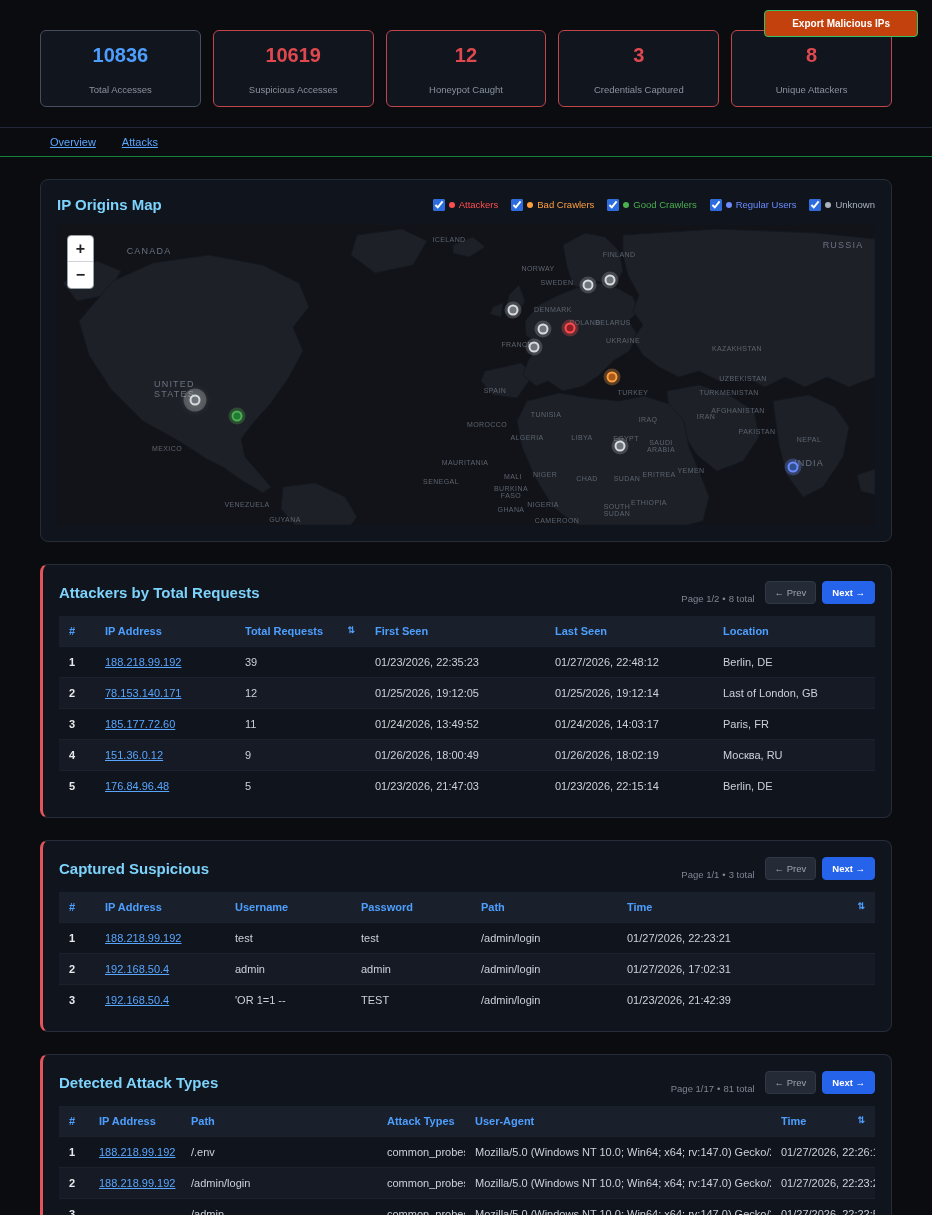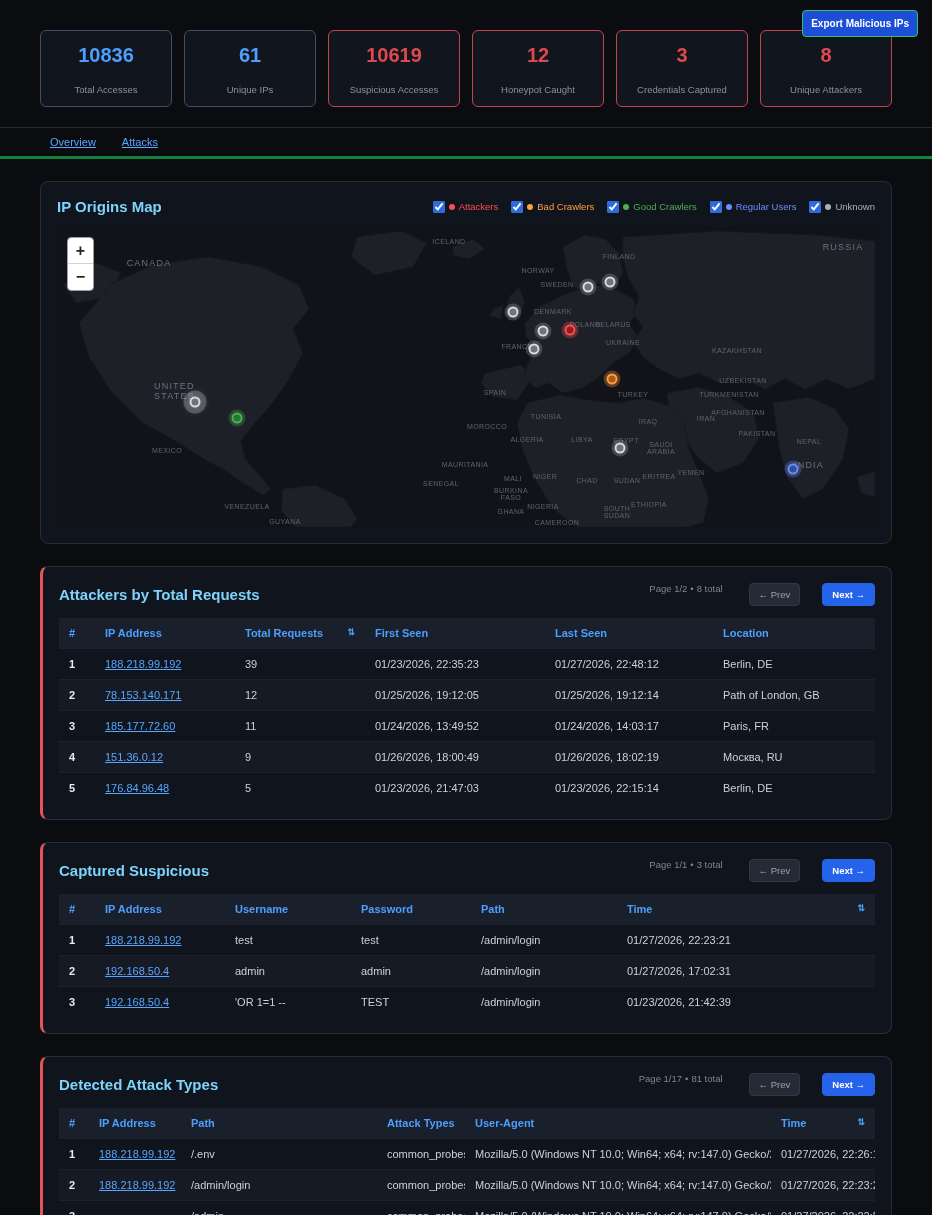--- a/index.html
+++ b/index.html
@@ -3,34 +3,34 @@
 <meta charset="utf-8">
 <style>
   * { box-sizing: border-box; margin: 0; padding: 0; }
   html, body { background:#0a0c10; }
   body { font-family:"Liberation Sans", sans-serif; color:#cfd4db; }
   .page { width:932px; min-height:1215px; margin:0 auto; position:relative; }
 
   
   header { position:relative; padding:12px 0 10px; text-align:center; }
   .app-title { color:#3d8bfd; font-size:21px; font-weight:bold; }
-  .export-btn { position:absolute; right:14px; top:10px; background:#1d4ed8; border:1px solid #35c065;
-    color:#fff; font-size:10px; font-weight:bold; padding:7px 8px; border-radius:4px; cursor:pointer;
+  .export-btn { position:absolute; right:14px; top:10px; background:#c2410c; border:1px solid #35c065;
+    color:#fff; font-size:10px; font-weight:bold; padding:7px 27px; border-radius:4px; cursor:pointer;
     font-family:"Liberation Sans", sans-serif; }
 
   
   .stats { display:flex; gap:12px; padding:0 40px; margin-top:8px; }
   .stat { flex:1; background:#11151e; border:1px solid #454d5e; border-radius:6px; text-align:center; padding:13px 4px 11px; }
   .stat.danger { border-color:#c2454c; }
   .stat-value { font-size:20px; font-weight:bold; color:#4d9fff; }
   .stat.danger .stat-value { color:#e0484f; }
   .stat-label { font-size:9.5px; color:#8b929d; margin-top:17px; }
 
   
-  .tabs { margin-top:20px; border-top:1px solid #222837; border-bottom:3px solid #15803d;
+  .tabs { margin-top:20px; border-top:1px solid #222837; border-bottom:1px solid #15803d;
     padding:8px 50px; display:flex; gap:26px; }
   .tab { color:#58a6ff; font-size:11px; text-decoration:underline; cursor:pointer; }
 
   
   .card { margin:22px 40px 0; background:#10141c; border:1px solid #262d3a; border-radius:8px; padding:16px; }
   .card.accent { border-left:3px solid #e2555a; }
   .card-head { display:flex; justify-content:space-between; align-items:center; margin-bottom:12px; }
   .card-title { color:#7dd3fc; font-size:15px; font-weight:bold; }
 
   
@@ -53,21 +53,21 @@
   .marker.bad { background:#a85a1a; border-color:#ff9f40; box-shadow:0 0 0 3px rgba(255,159,64,.3); }
   .marker.good { background:#1f7a33; border-color:#4caf50; box-shadow:0 0 0 3px rgba(76,175,80,.3); }
   .marker.regular { background:#32508f; border-color:#6b8cff; box-shadow:0 0 0 3px rgba(107,140,255,.3); }
   .zoom-ctl { position:absolute; top:10px; left:10px; width:27px; border:1px solid #98a0a8; border-radius:4px;
     overflow:hidden; z-index:5; }
   .zoom-ctl button { display:block; width:100%; height:26px; background:#ffffff; color:#222; font-size:16px;
     font-weight:bold; border:none; cursor:pointer; font-family:"Liberation Sans", sans-serif; }
   .zoom-ctl button:first-child { border-bottom:1px solid #cfd4d8; }
 
   
-  .pager { display:flex; align-items:flex-start; gap:22px; }
+  .pager { display:flex; align-items:flex-end; gap:6px; }
   .page-info { color:#7e8692; font-size:9.5px; margin-right:4px; }
   .pager .sep { margin:0 3px; }
   .btn { font-size:9.5px; padding:5px 9px; border-radius:4px; cursor:pointer; font-family:"Liberation Sans", sans-serif; }
   .btn.prev { background:#242b36; color:#9aa2ad; border:1px solid #303845; }
   .btn.next { background:#2563eb; color:#fff; border:1px solid #2563eb; font-weight:bold; }
 
   
   table { width:100%; border-collapse:collapse; font-size:11px; table-layout:fixed; }
   thead tr { background:#1a202b; }
   th { color:#4d9fff; text-align:left; padding:9px 10px; font-weight:bold; font-size:11px; white-space:nowrap; overflow:hidden; }
@@ -85,24 +85,20 @@
 <div class="page">
 
   <header>
     <button class="export-btn">Export Malicious IPs</button>
   </header>
 
   <div class="stats">
     <div class="stat">
       <div class="stat-value">10836</div>
       <div class="stat-label">Total Accesses</div>
-    </div>
-    <div class="stat">
-      <div class="stat-value">61</div>
-      <div class="stat-label">Unique IPs</div>
     </div>
     <div class="stat danger">
       <div class="stat-value">10619</div>
       <div class="stat-label">Suspicious Accesses</div>
     </div>
     <div class="stat danger">
       <div class="stat-value">12</div>
       <div class="stat-label">Honeypot Caught</div>
     </div>
     <div class="stat danger">
@@ -167,21 +163,21 @@
           <path d="M506,20 L528,8 L548,12 L562,26 L566,46 L556,62 L540,56 L531,66 L516,60 L510,42 Z"></path>
           <path d="M566,10 L660,4 L760,8 L818,14 L818,152 L792,162 L770,152 L748,162 L728,152 L708,162 L688,152 L662,156 L642,146 L622,152 L602,142 L586,130 L576,114 L586,100 L576,86 L582,70 L571,50 L566,30 Z"></path>
           <path d="M610,166 L642,160 L672,170 L697,186 L702,212 L686,236 L660,246 L640,230 L624,205 L612,186 Z"></path>
           <path d="M716,176 L752,170 L778,182 L792,202 L786,232 L766,262 L746,272 L730,250 L722,220 Z"></path>
           <path d="M470,176 L502,168 L532,173 L562,176 L587,171 L612,179 L627,196 L632,222 L642,246 L652,272 L646,296 L630,300 L520,300 L496,282 L478,252 L465,222 L460,196 Z"></path>
           <path d="M800,250 L818,244 L818,270 L804,266 Z"></path>
         </g>
       </svg>
 
       <span class="map-label" style="left:392px;top:14px">ICELAND</span>
-      <span class="map-label lg" style="left:92px;top:36px">CANADA</span>
+      <span class="map-label lg" style="left:92px;top:26px">CANADA</span>
       <span class="map-label lg" style="left:786px;top:20px">RUSSIA</span>
       <span class="map-label" style="left:481px;top:43px">NORWAY</span>
       <span class="map-label" style="left:562px;top:29px">FINLAND</span>
       <span class="map-label" style="left:500px;top:57px">SWEDEN</span>
       <span class="map-label" style="left:496px;top:84px">DENMARK</span>
       <span class="map-label" style="left:528px;top:97px">POLAND</span>
       <span class="map-label" style="left:556px;top:97px">BELARUS</span>
       <span class="map-label" style="left:566px;top:115px">UKRAINE</span>
       <span class="map-label" style="left:680px;top:123px">KAZAKHSTAN</span>
       <span class="map-label" style="left:460px;top:119px">FRANCE</span>
@@ -275,21 +271,21 @@
           <td>01/23/2026, 22:35:23</td>
           <td>01/27/2026, 22:48:12</td>
           <td>Berlin, DE</td>
         </tr>
         <tr>
           <td class="num">2</td>
           <td><a class="ip" href="#">78.153.140.171</a></td>
           <td>12</td>
           <td>01/25/2026, 19:12:05</td>
           <td>01/25/2026, 19:12:14</td>
-          <td>Path of London, GB</td>
+          <td>Last of London, GB</td>
         </tr>
         <tr>
           <td class="num">3</td>
           <td><a class="ip" href="#">185.177.72.60</a></td>
           <td>11</td>
           <td>01/24/2026, 13:49:52</td>
           <td>01/24/2026, 14:03:17</td>
           <td>Paris, FR</td>
         </tr>
         <tr>

